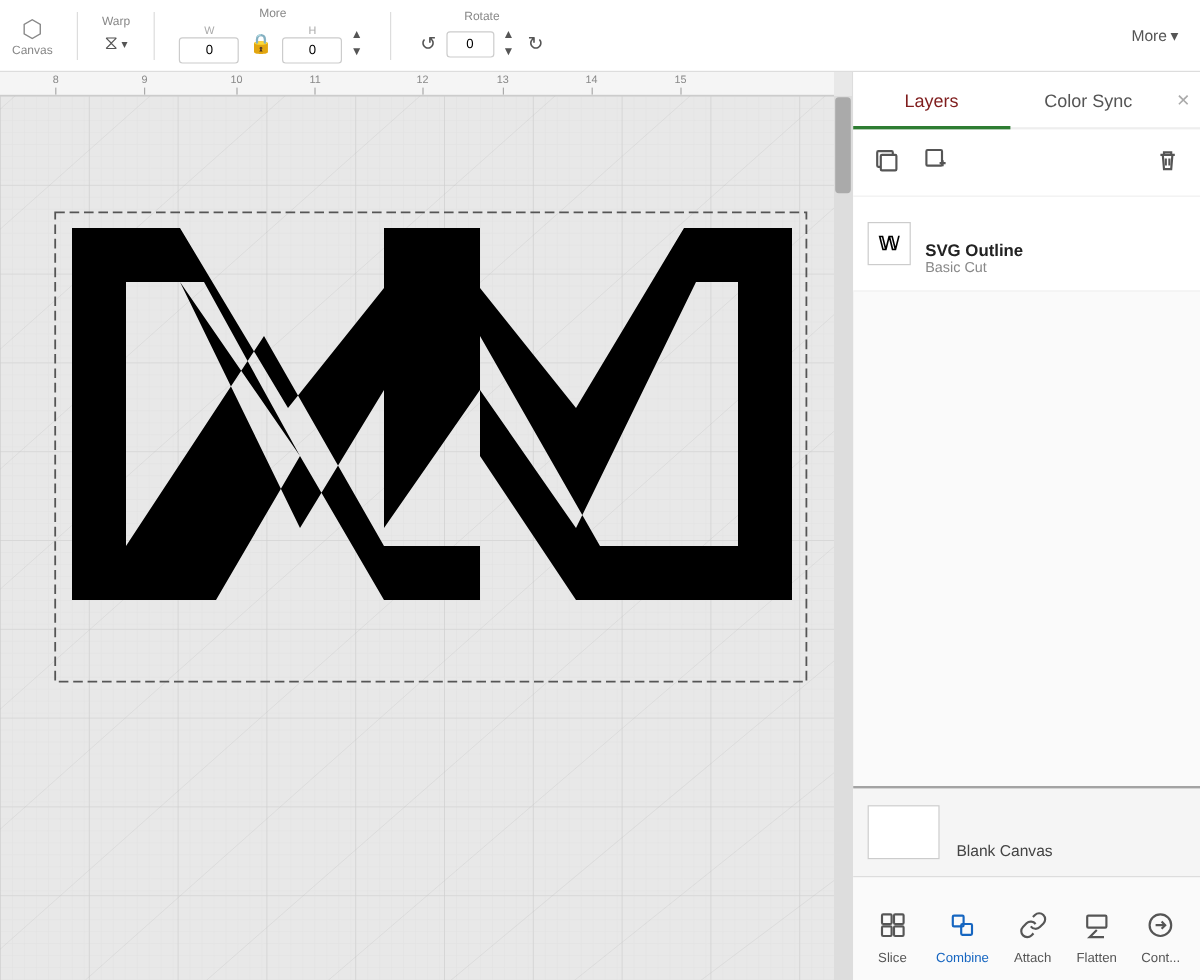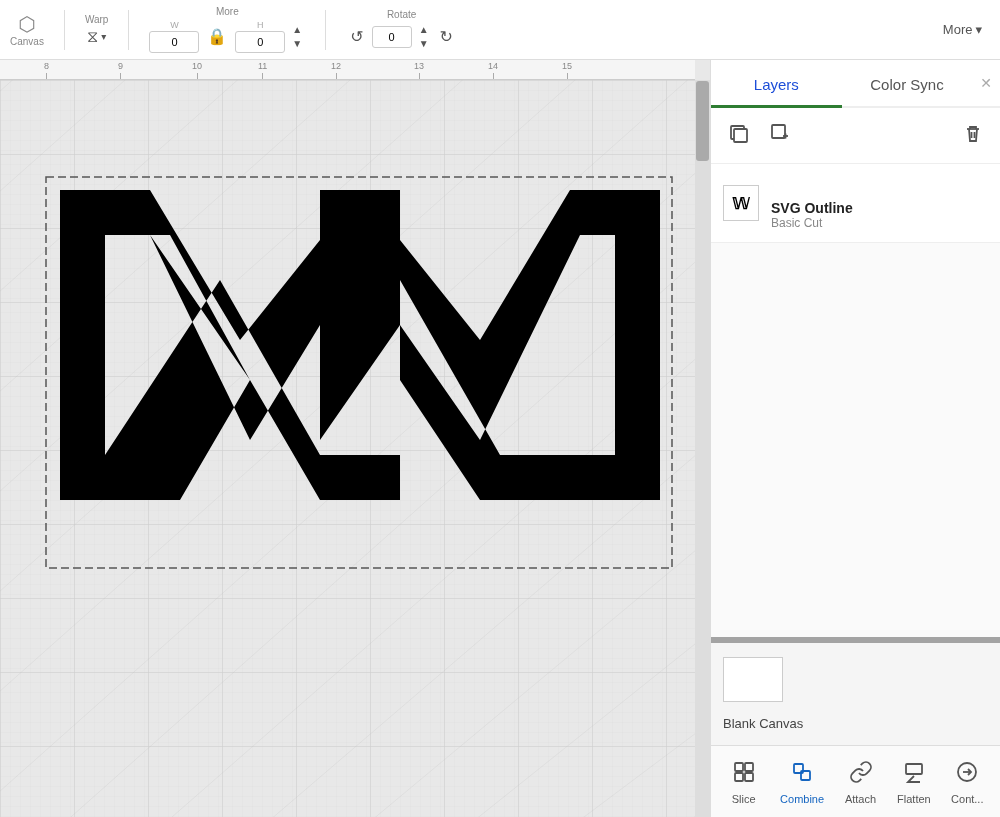--- a/index.html
+++ b/index.html
@@ -165,21 +165,21 @@
       padding: 16px 10px 12px;
       text-align: center;
       font-size: 15px;
       font-weight: 500;
       cursor: pointer;
       color: #555;
       border-bottom: 3px solid transparent;
       margin-bottom: -2px;
     }
     .panel-tab.active-layers {
-      color: #1d4ed8;
+      color: #7f1d1d;
       border-bottom-color: #2e7d32;
     }
     .panel-tab-close {
       background: none;
       border: none;
       font-size: 14px;
       color: #aaa;
       cursor: pointer;
       padding: 0 8px;
       align-self: center;
@@ -237,45 +237,44 @@
     }
     .layer-type {
       font-size: 12px;
       color: #888;
     }
 
     
     .canvas-thumbnail-area {
       margin-top: auto;
       padding: 14px 12px;
-      border-top: 6px solid #a3a3a3;
+      border-top: 2px solid #a3a3a3;
       background: #f5f5f5;
       display: flex;
-      align-items: flex-start;
+      align-items: flex-end;
       gap: 14px;
-      flex-direction: column;
     }
     .canvas-thumb {
       width: 60px;
       height: 45px;
       border: 1px solid #ccc;
       background: #fff;
       flex-shrink: 0;
     }
     .canvas-thumb-label {
       font-size: 13px;
       color: #444;
     }
 
     
     .panel-bottom-btns {
       display: flex;
       justify-content: space-around;
       align-items: center;
-      padding: 10px 6px 8px;
+      padding: 24px 6px 8px;
       border-top: 1px solid #ddd;
       background: #fafafa;
     }
     .panel-bottom-btn {
       display: flex;
       flex-direction: column;
       align-items: center;
       gap: 4px;
       font-size: 11px;
       color: #555;
@@ -380,21 +379,21 @@
           <div class="ruler-tick" style="height:6px;"></div>
         </div>
       <div class="ruler-mark" style="left:192px">
           <span>10</span>
           <div class="ruler-tick" style="height:6px;"></div>
         </div>
       <div class="ruler-mark" style="left:258px">
           <span>11</span>
           <div class="ruler-tick" style="height:6px;"></div>
         </div>
-      <div class="ruler-mark" style="left:331px">
+      <div class="ruler-mark" style="left:347px">
           <span>12</span>
           <div class="ruler-tick" style="height:6px;"></div>
         </div>
       <div class="ruler-mark" style="left:414px">
           <span>13</span>
           <div class="ruler-tick" style="height:6px;"></div>
         </div>
       <div class="ruler-mark" style="left:488px">
           <span>14</span>
           <div class="ruler-tick" style="height:6px;"></div>

